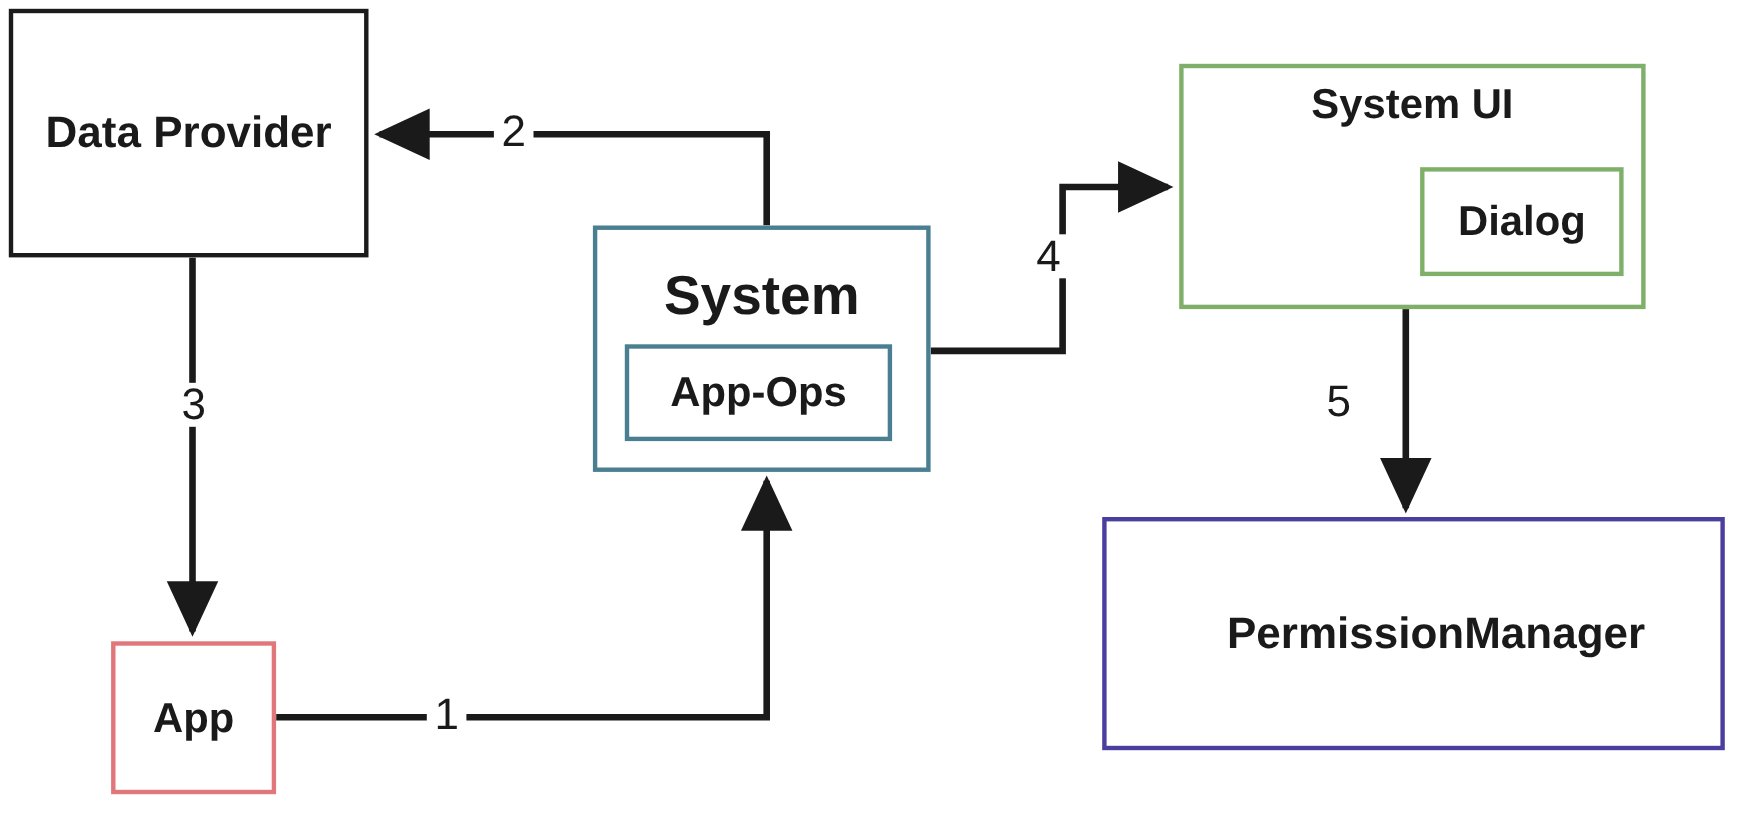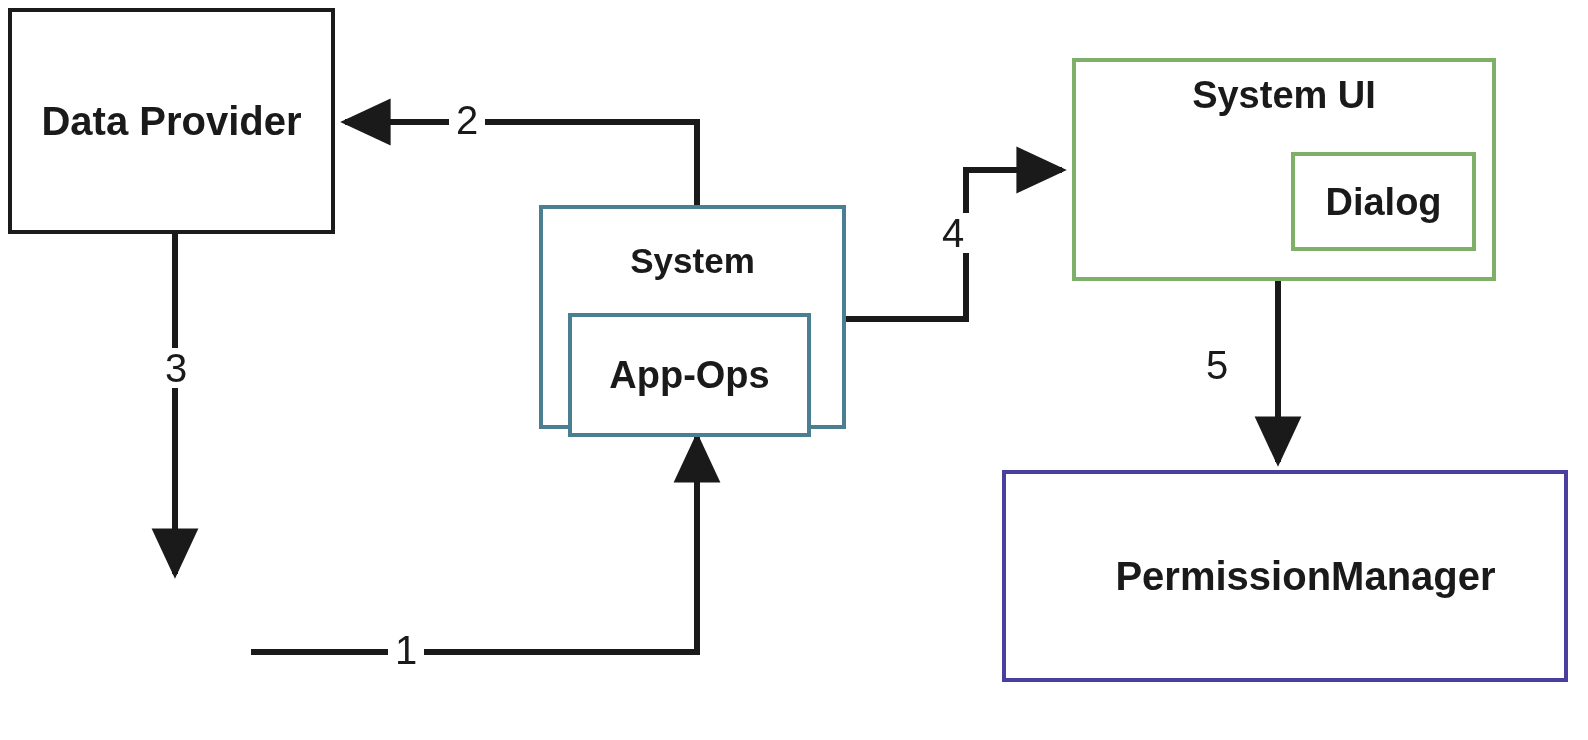--- a/index.html
+++ b/index.html
@@ -36,24 +36,24 @@
     align-items: center;
   }
   #node-data-provider .node-label { font-size: 40px; }
 
   #node-system {
     left: 539px; top: 205px; width: 307px; height: 224px;
     border: 4px solid #4a7f91;
     align-items: flex-start;
     padding-top: 34px;
   }
-  #node-system > .node-label { font-size: 35px; }
+  #node-system > .node-label { font-size: 50px; }
 
   #node-app-ops {
-    left: 568px; top: 313px; width: 243px; height: 124px;
+    left: 568px; top: 313px; width: 243px; height: 88px;
     border: 4px solid #4a7f91;
     align-items: center;
   }
   #node-app-ops .node-label { font-size: 38px; }
 
   #node-system-ui {
     left: 1072px; top: 58px; width: 424px; height: 223px;
     border: 4px solid #7fb069;
     align-items: flex-start;
     padding-top: 14px;
@@ -161,14 +161,17 @@
   </div>
 
   <div class="node" id="node-dialog">
     <span class="node-label">Dialog</span>
   </div>
 
   <div class="node" id="node-permission-manager">
     <span class="node-label">PermissionManager</span>
   </div>
 
+  <div class="node" id="node-app">
+    <span class="node-label">App</span>
+  </div>
 
 </div>
 
 </body></html>

